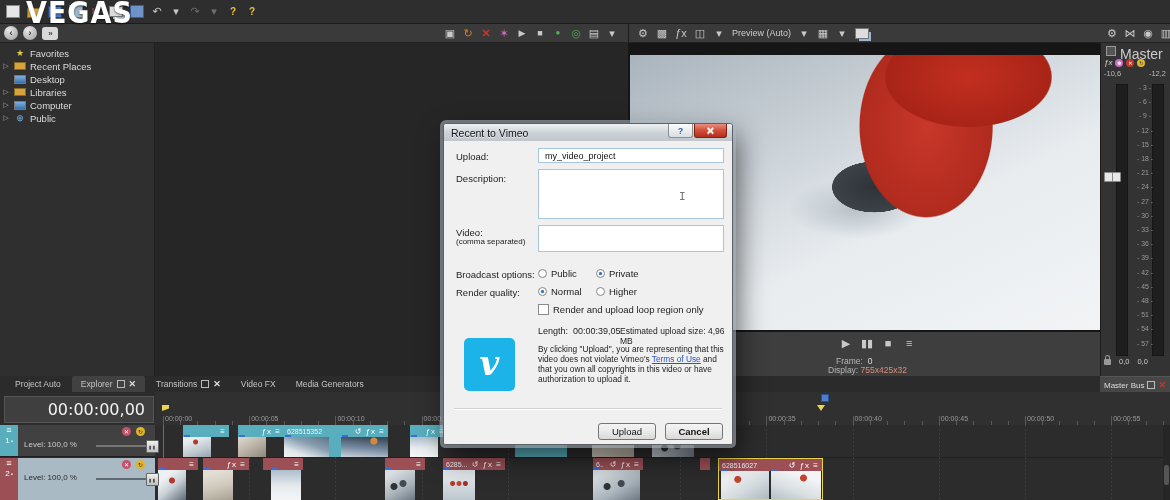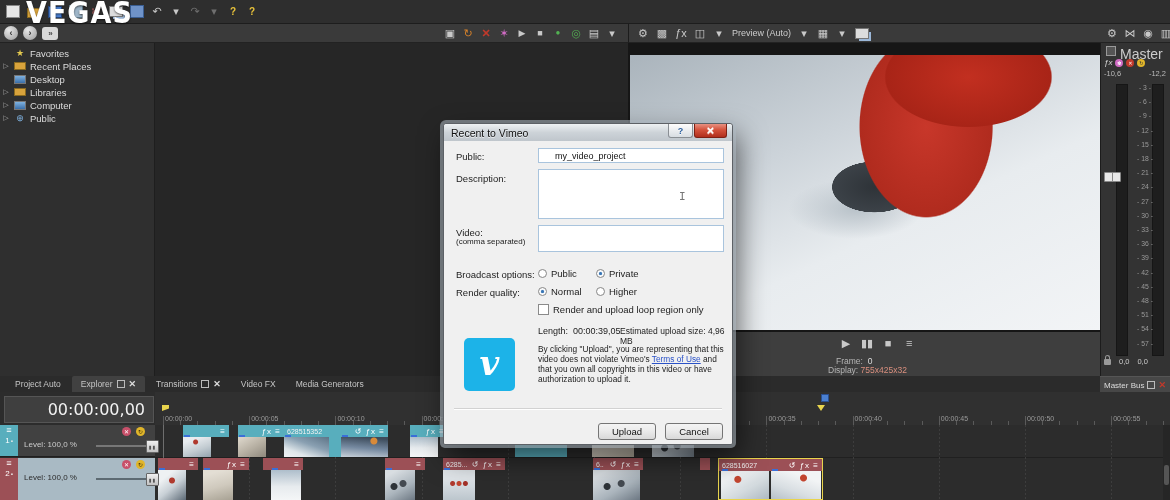--- a/index.html
+++ b/index.html
@@ -164,21 +164,21 @@
   .dlg-title{position:absolute;left:0;top:0;right:0;height:17px;border-radius:3px 3px 0 0;
              background:linear-gradient(#eef1f3,#cdd3d8 50%,#bfc6cc);display:flex;align-items:center;
              font-size:10.5px;color:#111;padding-left:7px;box-sizing:border-box;text-shadow:0 1px 0 rgba(255,255,255,.7);}
   .dlg-btns{position:absolute;right:5px;top:0;display:flex;gap:1px;}
   .db{height:14px;display:flex;align-items:center;justify-content:center;font-size:9px;border:1px solid #8a8f94;border-top:none;border-radius:0 0 3px 3px;box-sizing:border-box;}
   .db.help{width:25px;background:linear-gradient(#fdfdfd,#d8dde2);color:#2a5e9c;font-weight:bold;}
   .db.close{width:33px;background:linear-gradient(#e89182,#d4523c 45%,#b02e1c);border-color:#7e2014;color:#fff;font-weight:bold;font-size:10px;}
   .dl{position:absolute;font-size:9.5px;color:#222;}
   .dsub{position:absolute;font-size:8px;color:#222;}
   .dfield{position:absolute;left:94px;width:186px;background:#fff;border:1px solid #a9c4dd;box-sizing:border-box;
-          font-size:9px;color:#111;font-family:"Liberation Sans",sans-serif;padding:1px 16px;}
+          font-size:9px;color:#111;font-family:"Liberation Sans",sans-serif;padding:1px 6px;}
   input.dfield{height:15px;outline:none;}
   .ibeam{position:absolute;left:140px;top:20px;color:#777;font-size:11px;font-family:"DejaVu Sans Mono",monospace;}
   .radio{position:absolute;display:flex;align-items:center;gap:4px;font-size:9.5px;color:#222;}
   .rdot{width:9px;height:9px;border-radius:50%;background:radial-gradient(#fff 55%,#e3e3e3);border:1px solid #8a8a8a;box-sizing:border-box;position:relative;}
   .radio.on .rdot::after{content:"";position:absolute;left:2px;top:2px;width:3px;height:3px;border-radius:50%;background:#3875b5;box-shadow:0 0 1px #3875b5;}
   .chk{position:absolute;display:flex;align-items:center;gap:4px;font-size:9.5px;color:#222;}
   .cbox{width:9px;height:9px;background:#fff;border:1px solid #8a8a8a;}
   .drow{position:absolute;font-size:9px;color:#222;}
   .vimeo{position:absolute;left:20px;top:214px;width:51px;height:53px;background:#1cb3e8;border-radius:5px;
          display:flex;align-items:center;justify-content:center;color:#fff;font-family:"DejaVu Serif",serif;
@@ -605,21 +605,21 @@
   </div>
 
   <div class="abs dlg" data-name="upload-to-vimeo-dialog">
     <div class="dlg-title" data-name="dialog-titlebar">
       <span data-name="dialog-title">Recent to Vimeo</span>
       <span class="dlg-btns">
         <span class="db help" data-name="dialog-help-button">?</span>
         <span class="db close" data-name="dialog-close-button">✕</span>
       </span>
     </div>
-    <span class="dl" style="left:12px;top:27px;" data-name="title-label">Public:</span>
+    <span class="dl" style="left:12px;top:27px;" data-name="title-label">Upload:</span>
     <input class="dfield" style="top: 24px;" data-name="title-input" value="my_video_project">
     <span class="dl" style="left:12px;top:49px;" data-name="description-label">Description:</span>
     <div class="dfield" style="top:45px;height:50px;" data-name="description-input">
       <span class="ibeam" data-name="text-cursor-icon">I</span>
     </div>
     <span class="dl" style="left:12px;top:103px;" data-name="tags-label">Video:</span>
     <span class="dsub" style="left:12px;top:113px;" data-name="tags-sublabel">(comma separated)</span>
     <div class="dfield" style="top:101px;height:27px;" data-name="tags-input"></div>
     <span class="dl" style="left:12px;top:145px;" data-name="broadcast-options-label">Broadcast options:</span>
     <span class="radio" style="left:94px;top:144px;" data-name="public-radio">
@@ -648,16 +648,16 @@
     </span>
     <span class="drow" style="left:176px;top:202px;font-size:8.5px;" data-name="size-row">
       <span>Estimated upload size:</span>&nbsp;<span>4,96 MB</span>
     </span>
     <div class="vimeo" data-name="vimeo-logo">v</div>
     <div class="legal" data-name="legal-text">
       <span>By clicking "Upload", you are representing that this video does not violate Vimeo's </span><a href="#" data-name="terms-of-use-link">Terms of Use</a><span> and that you own all copyrights in this video or have authorization to upload it.</span>
     </div>
     <div class="dsep" data-name="dialog-separator"></div>
     <div class="dbtn" style="left:154px;" data-name="upload-button">Upload</div>
-    <div class="dbtn" style="left:221px;" data-name="cancel-button">Cancel</div>
+    <div class="dbtn" style="left:221px;font-weight:bold;" data-name="cancel-button">Cancel</div>
   </div>
 
 </div>
 
 </body></html>

